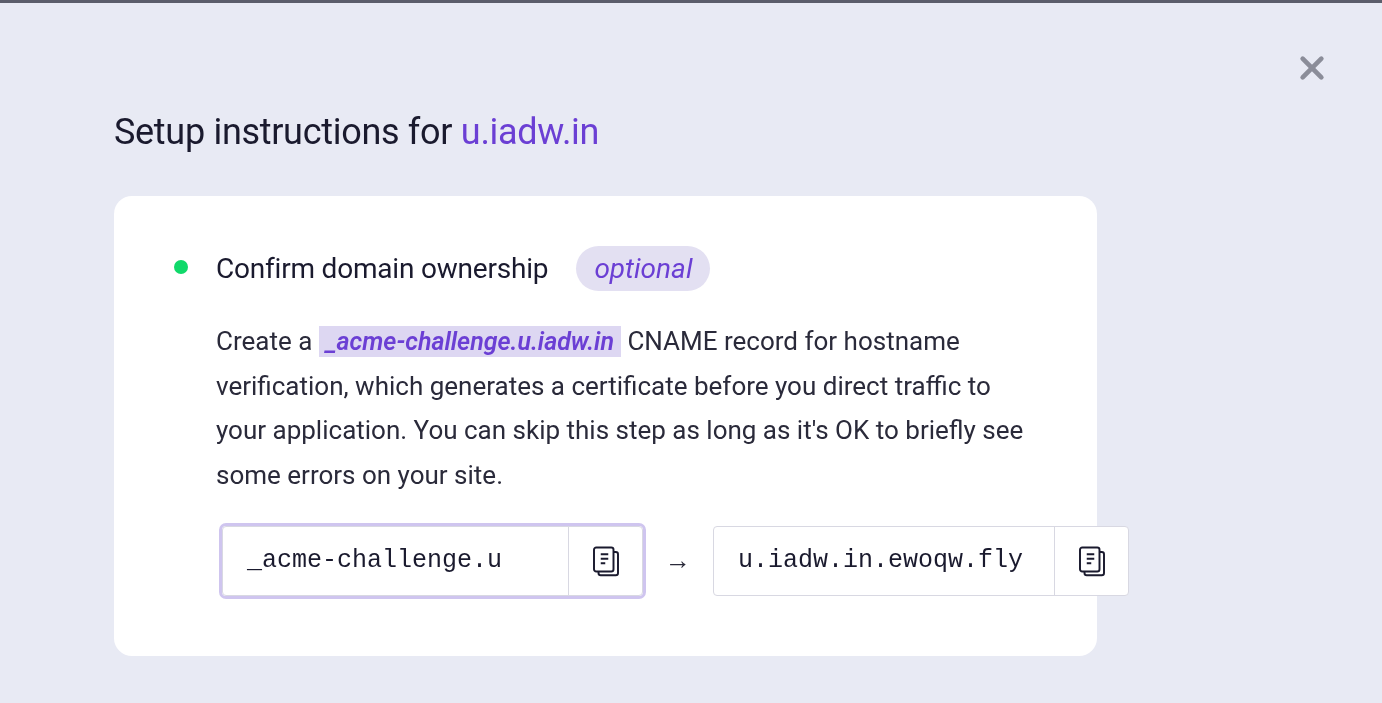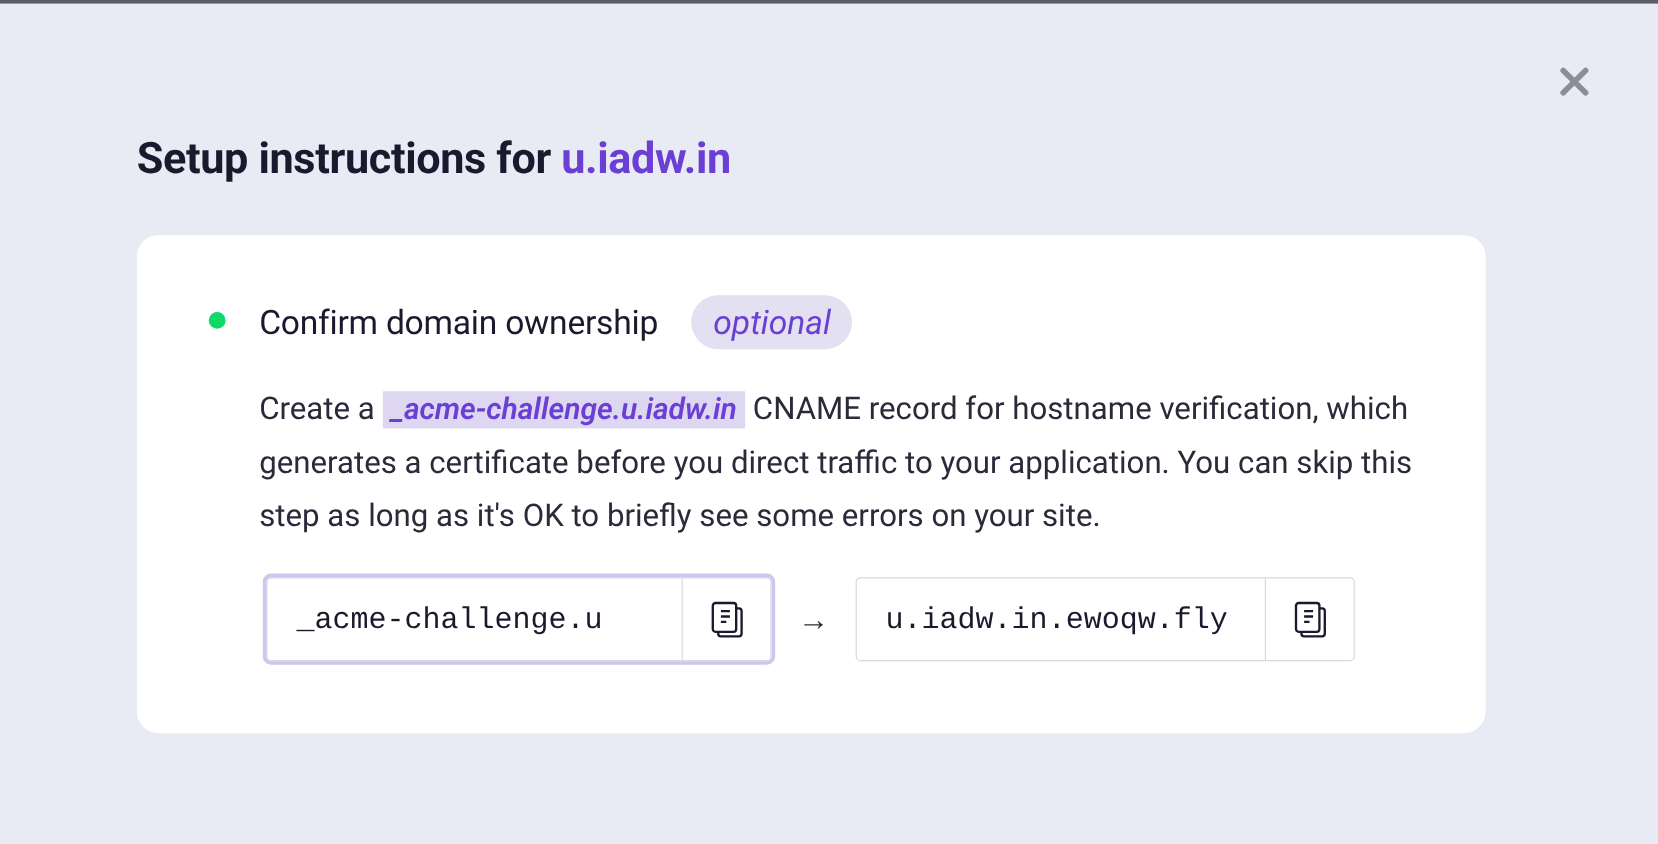--- a/index.html
+++ b/index.html
@@ -25,32 +25,32 @@
       color: #8b8d99;
       display: flex;
       align-items: center;
       justify-content: center;
     }
     .page-title {
       position: absolute;
       top: 108px;
       left: 114px;
       font-size: 36px;
-      font-weight: 700;
+      font-weight: 400;
       color: #1a1a2e;
       letter-spacing: -0.3px;
     }
     .page-title .domain {
       color: #6b3fd4;
     }
     .card {
       position: absolute;
       top: 193px;
       left: 114px;
-      width: 1124px;
+      width: 983px;
       background: #ffffff;
       border-radius: 18px;
       padding: 50px 60px 60px 60px;
     }
     .step-header {
       display: flex;
       align-items: center;
       gap: 28px;
       margin-bottom: 28px;
     }

